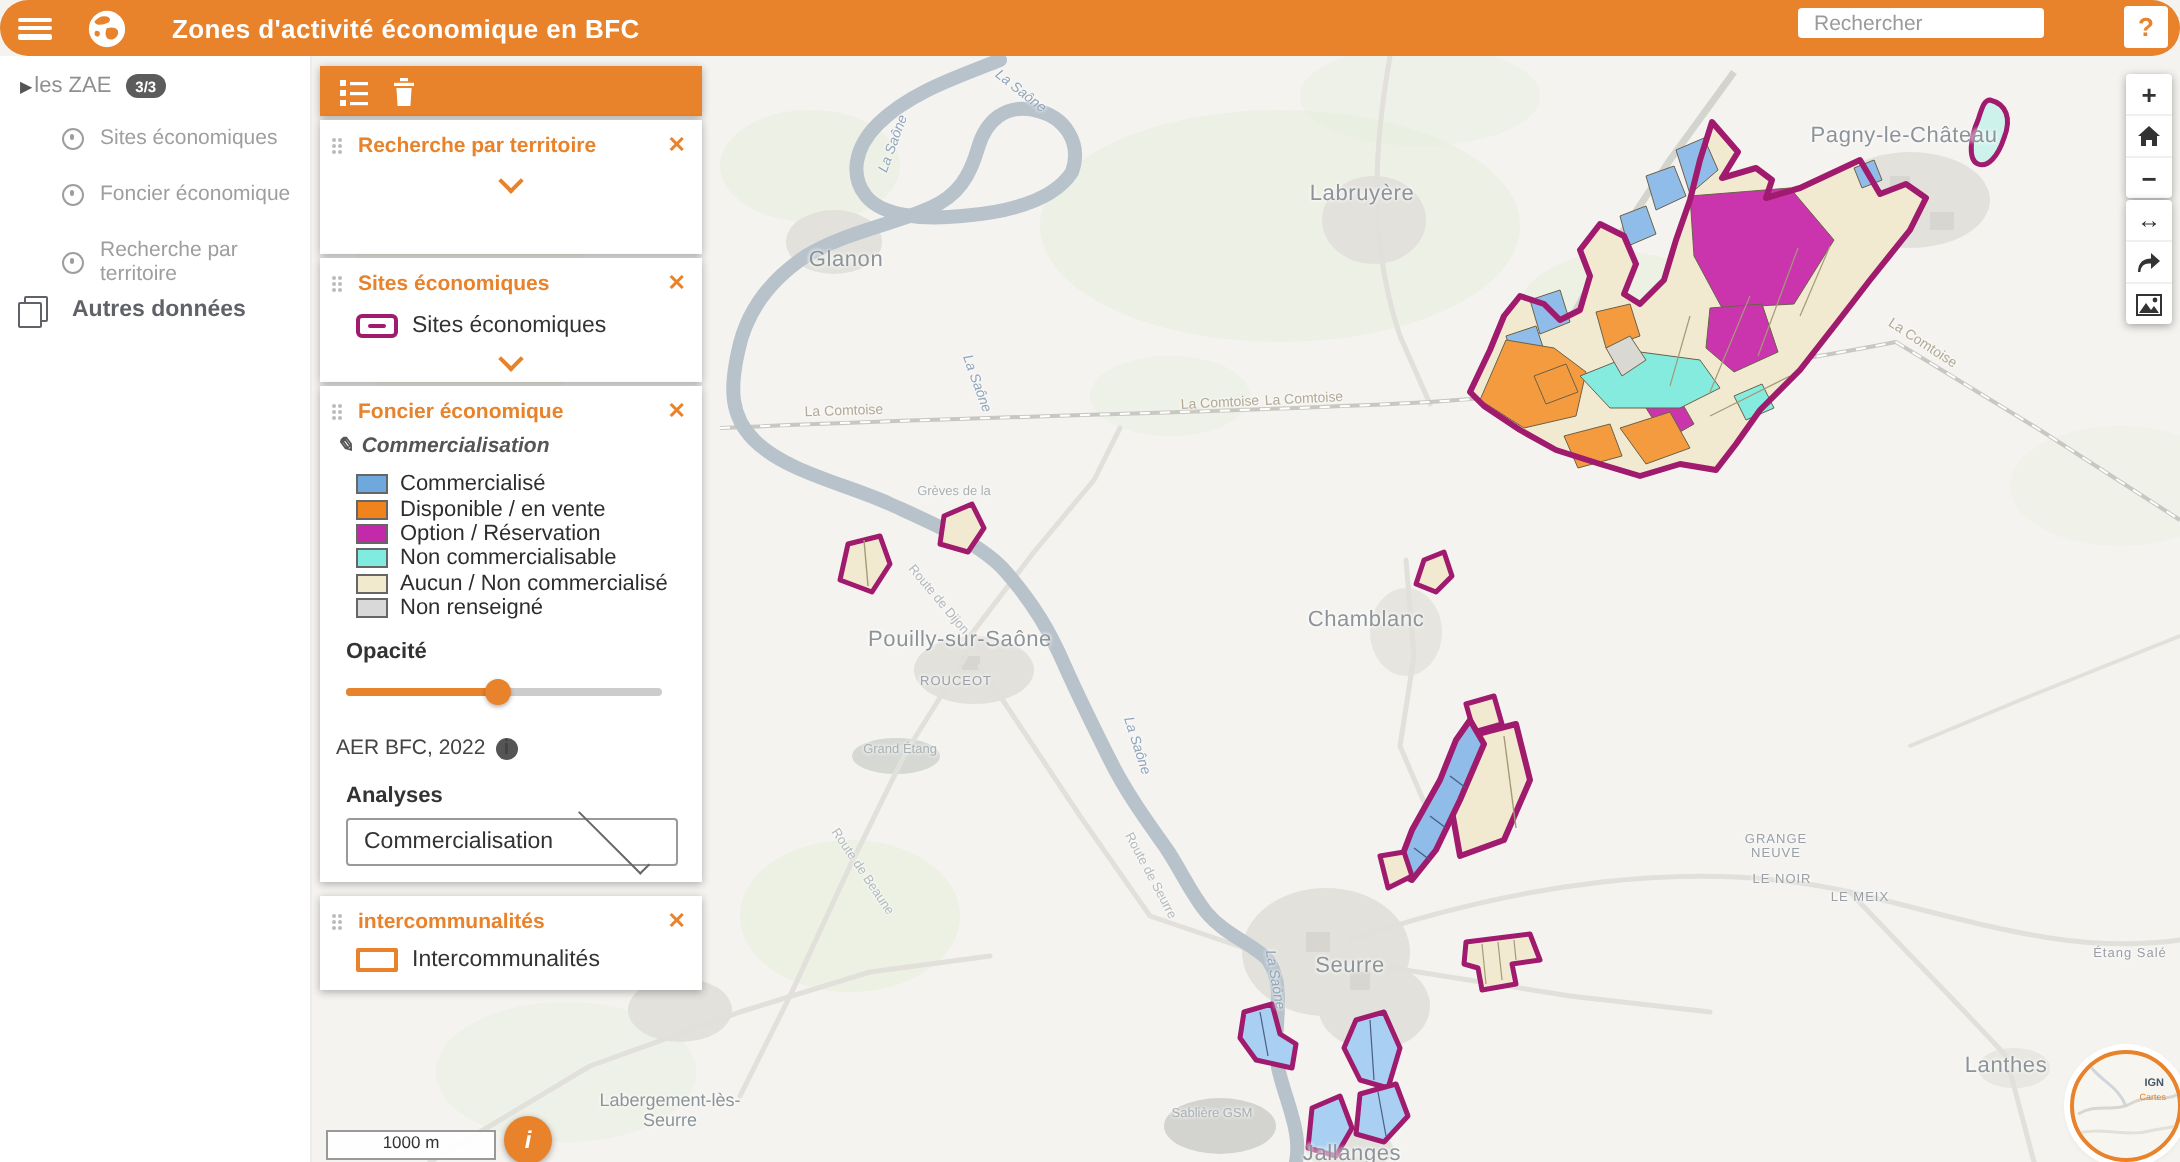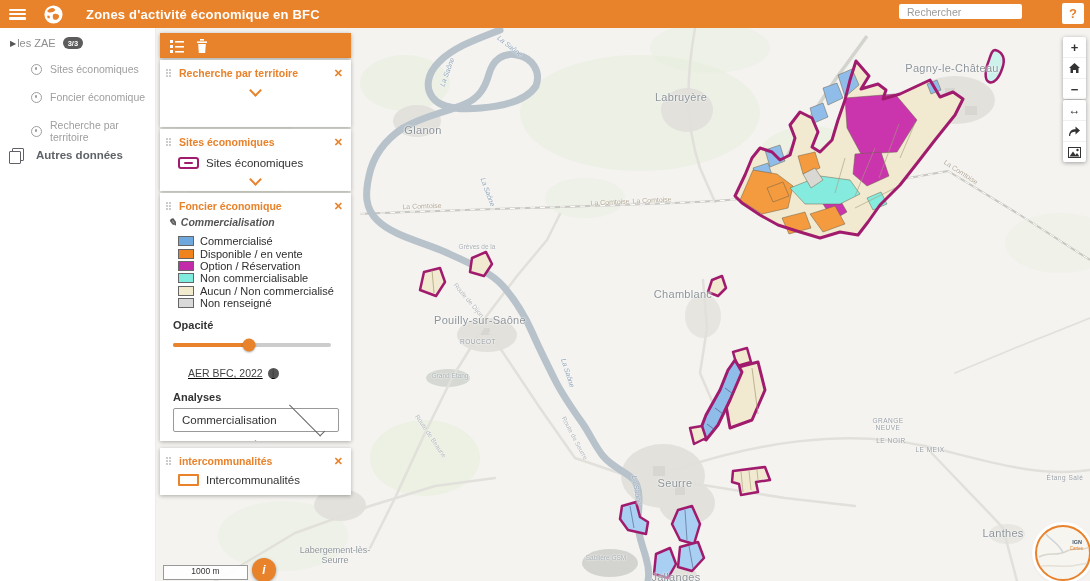--- a/index.html
+++ b/index.html
@@ -1,21 +1,21 @@
 <!DOCTYPE html>
 <html><head>
 <meta charset="utf-8">
 <style>
   html,body{margin:0;padding:0;background:#ddd;}
   .app{position:relative;width:1090px;height:581px;overflow:hidden;background:#f4f3f0;
        font-family:"Liberation Sans",sans-serif;-webkit-font-smoothing:antialiased;}
 
   
   .hdr{position:absolute;left:0;top:0;width:1090px;height:28px;background:#e8822b;z-index:50;
-       display:flex;align-items:center;}
+       display:flex;align-items:center;border-radius:14px;}
   .burger{width:17px;height:11px;margin-left:9px;display:flex;flex-direction:column;justify-content:space-between;cursor:pointer;}
   .burger i{display:block;height:2.5px;background:#fff;border-radius:1px;}
   .globe{margin-left:17px;width:21px;height:21px;}
   .hdr-title{margin-left:22px;color:#fff;font-size:13px;font-weight:bold;letter-spacing:.2px;}
   .searchbox{position:absolute;left:899px;top:4px;width:123px;height:15px;background:#fff;border-radius:2px;
              display:flex;align-items:center;}
   .searchbox input{flex:1;border:none;outline:none;font-size:10.5px;padding:0 0 0 8px;color:#333;background:transparent;
                    font-family:"Liberation Sans",sans-serif;}
   .searchbox input::placeholder{color:#9a9a9a;}
   .kebab{color:#e8822b;font-weight:bold;font-size:12px;padding:0 6px;cursor:pointer;}
@@ -72,21 +72,21 @@
   .sub-analysis span{font-size:10.5px;font-style:italic;font-weight:bold;color:#555;}
   .fon-legend{padding:7px 0 0 18px;}
   .fon-row{display:flex;align-items:center;height:12.4px;}
   .fon-sw{width:14px;height:8px;border:1px solid #666;flex:none;}
   .fon-lab{font-size:11px;color:#2e2e2e;margin-left:6px;}
   .blab{font-size:11px;font-weight:bold;color:#333;padding:10px 0 0 13px;}
   .slider{position:relative;height:14px;margin:6px 20px 0 13px;cursor:pointer;}
   .sl-track{position:absolute;left:0;right:0;top:6px;height:3.5px;background:#ccc;border-radius:2px;}
   .sl-fill{position:absolute;left:0;top:6px;height:3.5px;background:#e8822b;border-radius:2px;}
   .sl-thumb{position:absolute;top:8px;width:13px;height:13px;background:#e8822b;border-radius:50%;transform:translate(-50%,-50%);box-shadow:0 1px 2px rgba(0,0,0,.3);}
-  .src-row{display:flex;align-items:center;padding:16px 0 0 28px;text-decoration:underline;}
+  .src-row{display:flex;align-items:center;padding:16px 0 0 8px;}
   .src-row span{font-size:10.5px;color:#444;}
   .info-i{width:11px;height:11px;border-radius:50%;background:#555;color:#fff;font-size:8px;font-weight:bold;
           display:flex;align-items:center;justify-content:center;margin-left:5px;cursor:pointer;}
   .selbox{margin:5px 12px 0 13px;height:22px;border:1px solid #999;border-radius:2px;display:flex;align-items:center;cursor:pointer;}
   .selbox span{font-size:11.5px;color:#333;margin-left:8px;flex:1;}
   .sel-chev{width:6px;height:6px;border-right:1.5px solid #666;border-bottom:1.5px solid #666;transform:rotate(45deg);margin-right:9px;margin-top:-3px;}
 
   
   .ctl{position:absolute;z-index:10;width:23px;background:#fff;border-radius:2px;box-shadow:0 1px 4px rgba(0,0,0,.35);
        display:flex;flex-direction:column;align-items:stretch;}
@@ -300,21 +300,21 @@
           <path d="M534,518 L538,540"></path>
       </g>
     </svg>
 
     <div id="map-labels">
         <span class="ml town" style="left: 268px; top: 102px; transform: translate(-50%, -50%);">Glanon</span>
         <span class="ml town" style="left: 526px; top: 69px; transform: translate(-50%, -50%);">Labruyère</span>
         <span class="ml town" style="left: 797px; top: 40px; transform: translate(-50%, -50%); text-align: center;">Pagny-le-Château</span>
         <span class="ml town" style="left: 325px; top: 292px; transform: translate(-50%, -50%);">Pouilly-sur-Saône</span>
         <span class="ml hamlet" style="left: 323px; top: 313px; transform: translate(-50%, -50%);">ROUCEOT</span>
-        <span class="ml town" style="left: 528px; top: 266px; transform: translate(-50%, -50%);">Chamblanc</span>
+        <span class="ml town" style="left: 528px; top: 282px; transform: translate(-50%, -50%);">Chamblanc</span>
         <span class="ml town" style="left: 520px; top: 455px; transform: translate(-50%, -50%);">Seurre</span>
         <span class="ml town-sm" style="left: 180px; top: 492px; transform: translate(-50%, -50%);">Labergement-lès-</span>
         <span class="ml town-sm" style="left: 180px; top: 502px; transform: translate(-50%, -50%);">Seurre</span>
         <span class="ml town" style="left: 848px; top: 505px; transform: translate(-50%, -50%);">Lanthes</span>
         <span class="ml town" style="left: 521px; top: 549px; transform: translate(-50%, -50%);">Jallanges</span>
         <span class="ml hamlet" style="left: 775px; top: 421px; transform: translate(-50%, -50%);">LE MEIX</span>
         <span class="ml hamlet" style="left: 733px; top: 392px; transform: translate(-50%, -50%);">GRANGE</span>
         <span class="ml hamlet" style="left: 733px; top: 399px; transform: translate(-50%, -50%);">NEUVE</span>
         <span class="ml hamlet" style="left: 736px; top: 412px; transform: translate(-50%, -50%);">LE NOIR</span>
         <span class="ml hamlet" style="left: 910px; top: 449px; transform: translate(-50%, -50%);">Étang Salé</span>

